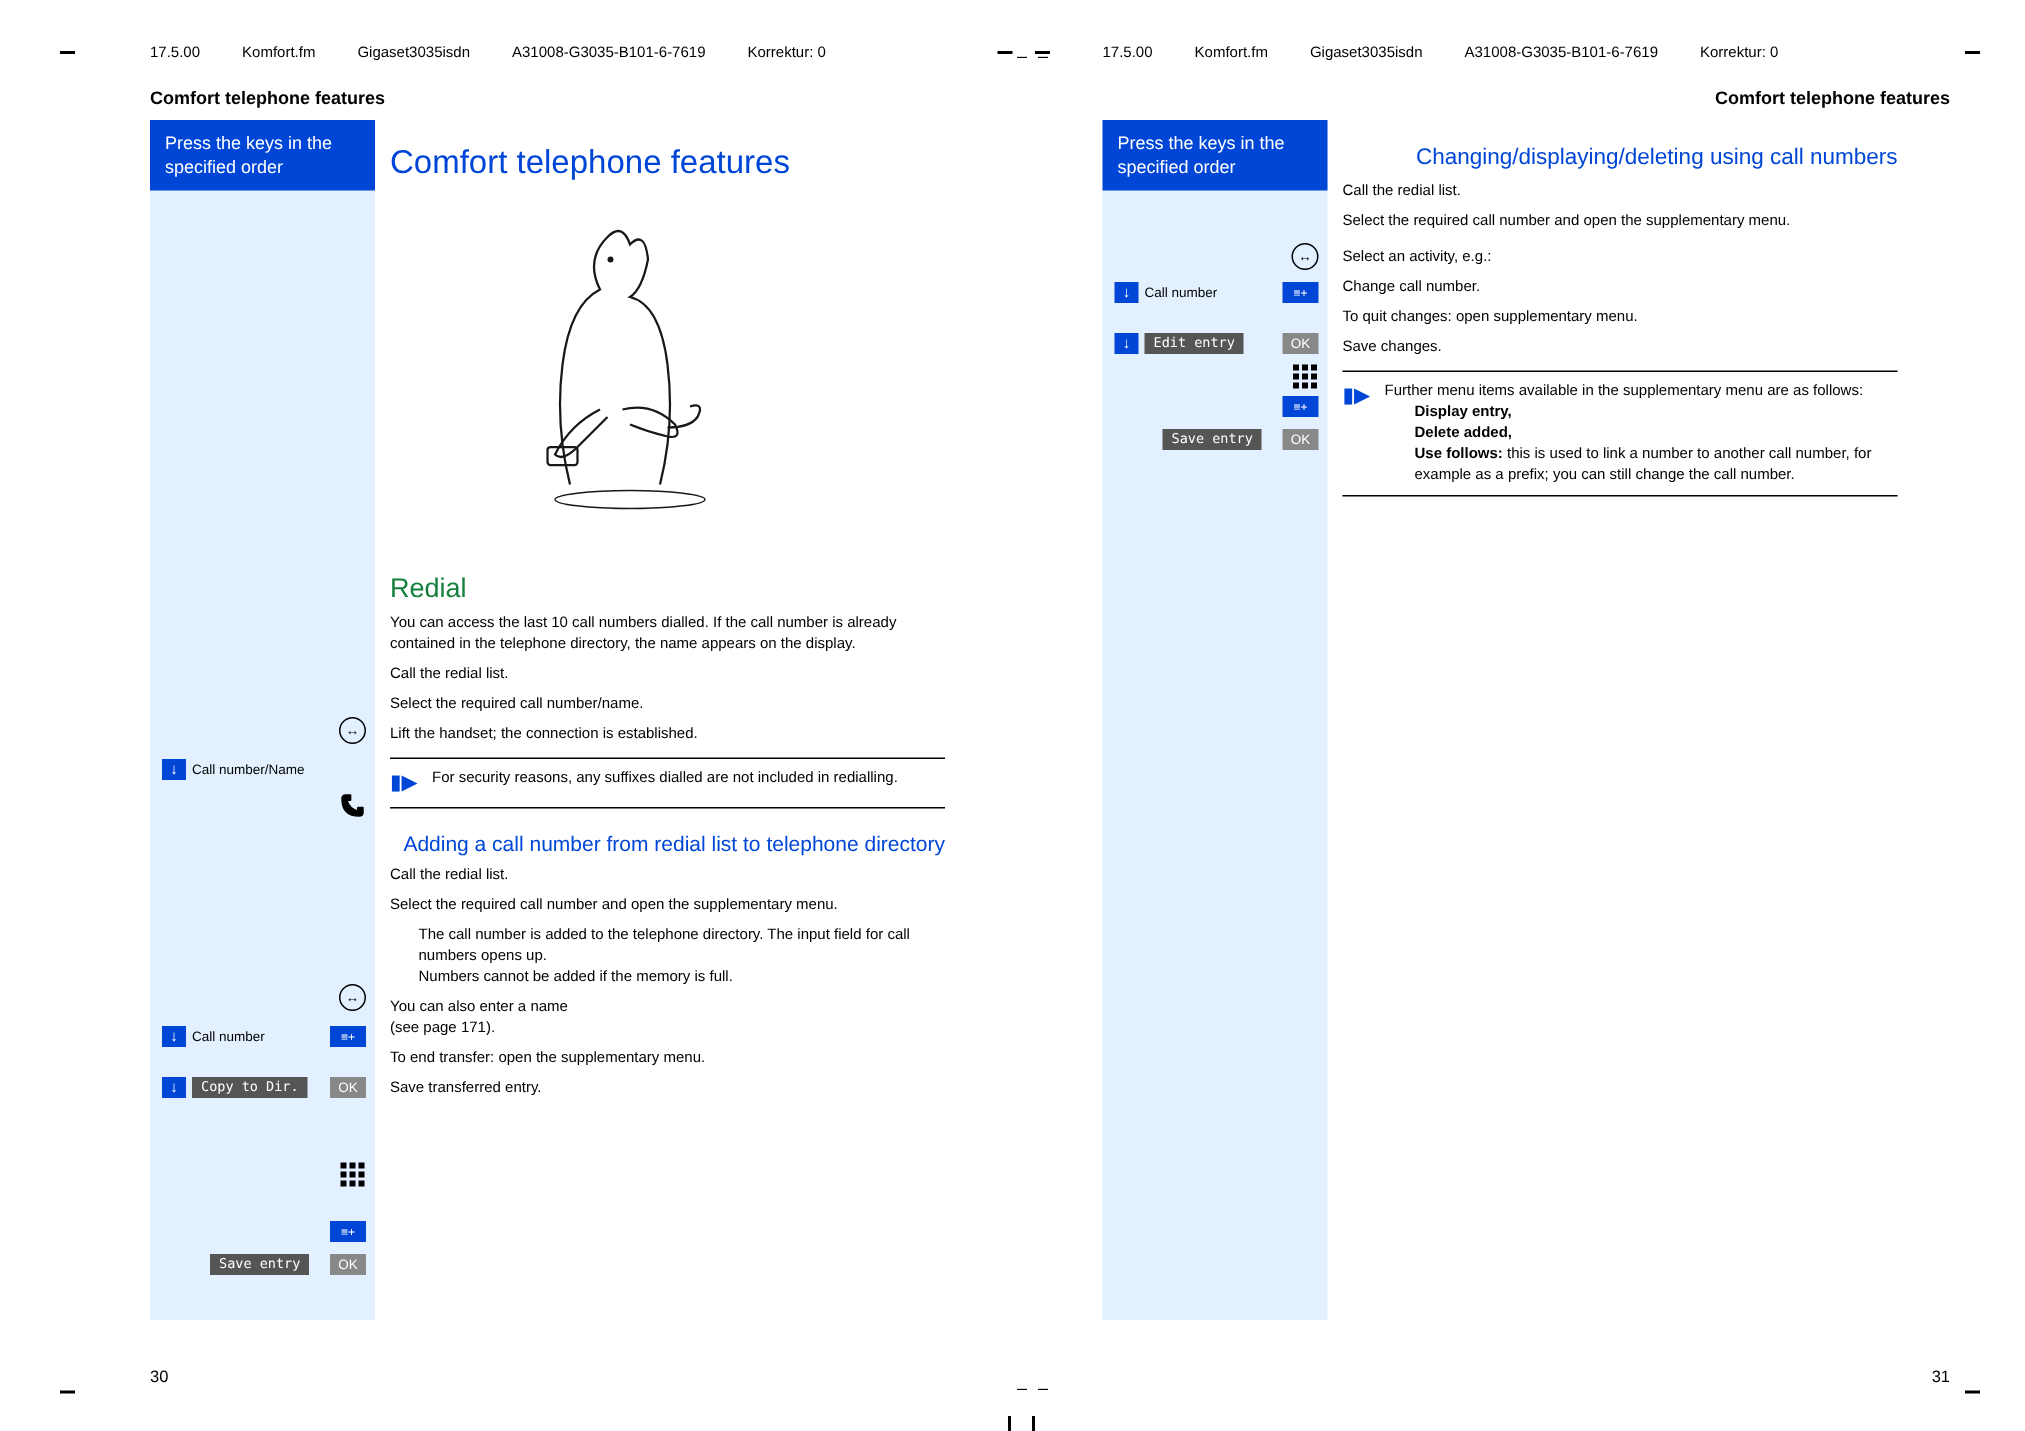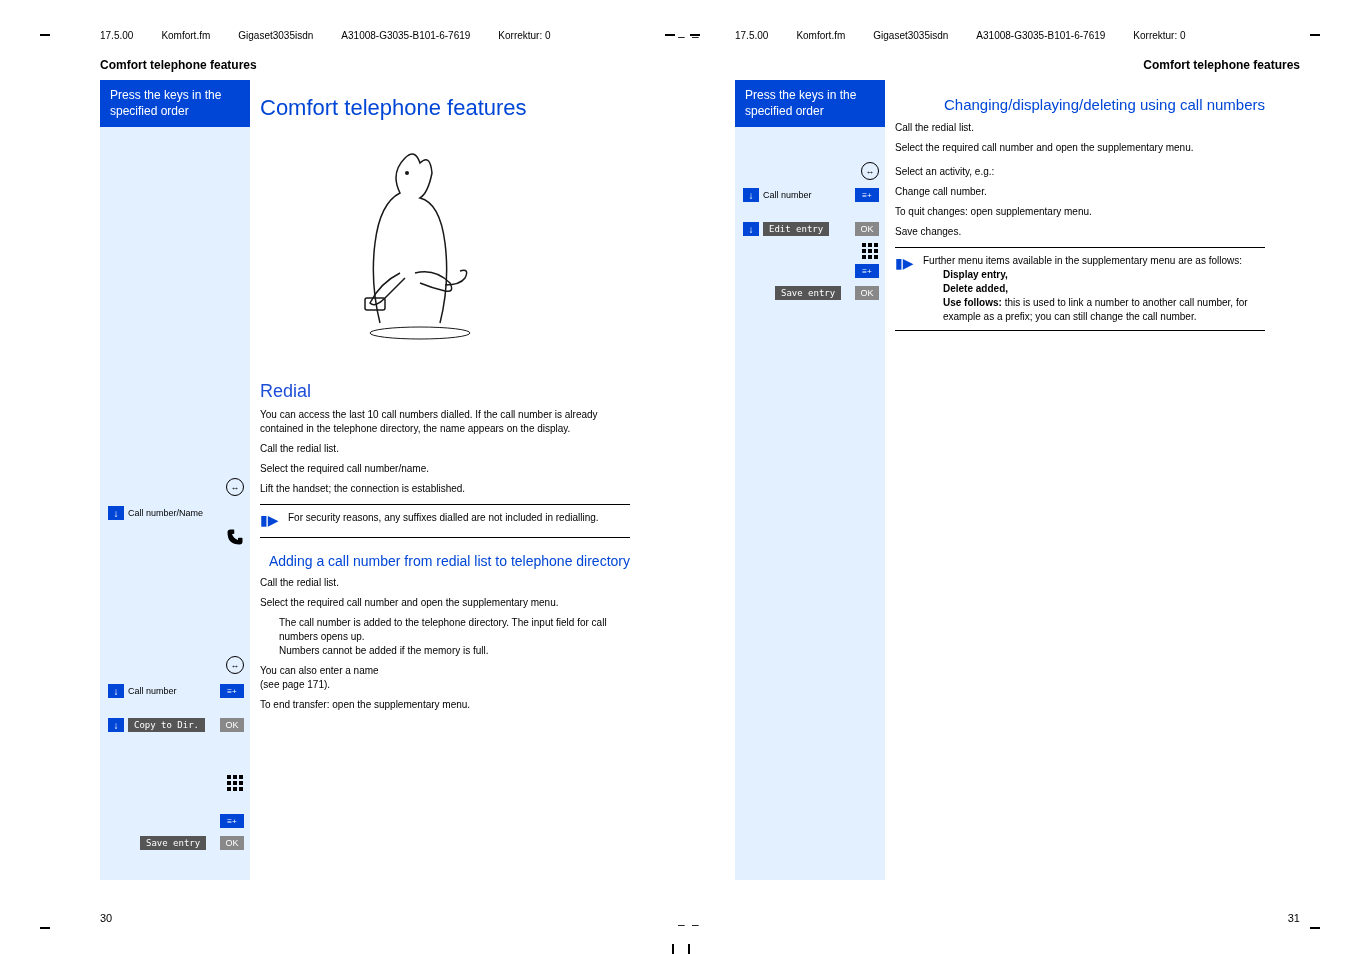--- a/index.html
+++ b/index.html
@@ -8,21 +8,21 @@
   .page-left { left: 0; }
   .page-right { left: 675px; }
   .crop-mark { position: absolute; width: 10px; height: 2px; background: #000; }
   .crop-mark-v { position: absolute; width: 2px; height: 10px; background: #000; }
   .header-meta { position: absolute; top: 30px; left: 100px; font-size: 10px; color: #000; display: flex; gap: 28px; align-items: center; }
   .section-title { position: absolute; top: 58px; font-size: 12px; font-weight: bold; color: #000; }
   .left-col { position: absolute; left: 100px; top: 80px; width: 150px; height: 800px; background: #e3f0ff; }
   .blue-box { background: #0046d6; color: #fff; font-size: 12px; padding: 8px 10px; line-height: 1.3; }
   .content-col { position: absolute; left: 260px; top: 95px; width: 370px; }
   .h1 { color: #0046d6; font-size: 22px; font-weight: normal; margin-bottom: 12px; }
-  .h2 { color: #1d4ed8; font-size: 18px; font-weight: normal; margin: 14px 0 6px 0; }
+  .h2 { color: #15803d; font-size: 18px; font-weight: normal; margin: 14px 0 6px 0; }
   .h3 { color: #0046d6; font-size: 14px; font-weight: normal; margin: 14px 0 6px 0; line-height: 1.3; text-align: right; }
   .body-text { font-size: 10px; color: #000; line-height: 1.4; margin-bottom: 6px; }
   .icon-redial { width: 18px; height: 18px; border: 1.5px solid #000; border-radius: 50%; display: flex; align-items: center; justify-content: center; font-size: 9px; }
   .icon-arrow { width: 16px; height: 14px; background: #0046d6; color: #fff; display: flex; align-items: center; justify-content: center; font-size: 10px; font-weight: bold; }
   .icon-ok { width: 24px; height: 14px; background: #888; color: #fff; display: flex; align-items: center; justify-content: center; font-size: 9px; }
   .icon-menu { width: 24px; height: 14px; background: #0046d6; color: #fff; display: flex; align-items: center; justify-content: center; font-size: 8px; }
   .icon-keypad { width: 18px; height: 18px; display: flex; align-items: center; justify-content: center; }
   .icon-handset { width: 18px; height: 18px; display: flex; align-items: center; justify-content: center; }
   .label-box-dark { background: #555; color: #fff; font-size: 9px; padding: 2px 6px; display: inline-block; font-family: monospace; }
   .note-box { border-top: 1px solid #000; border-bottom: 1px solid #000; padding: 6px 0; margin: 8px 0; display: flex; align-items: flex-start; gap: 8px; font-size: 10px; line-height: 1.4; }
@@ -138,20 +138,21 @@
     </div>
 
     <div class="h3">Adding a call number from redial list to telephone directory</div>
     <div class="body-text">Call the redial list.</div>
     <div class="body-text">Select the required call number and open the supplementary menu.</div>
     <div class="body-text" style="white-space:pre-line;margin-left:19px;">The call number is added to the telephone directory. The input field for call numbers opens up.
 Numbers cannot be added if the memory is full.</div>
     <div class="body-text" style="white-space:pre-line;">You can also enter a name
 (see page 171).</div>
     <div class="body-text">To end transfer: open the supplementary menu.</div>
+    <div class="body-text">Save transferred entry.</div>
   </div>
 
   <div class="page-num" style="left:100px;">30</div>
 </div>
 
 <div class="page page-right">
   <div class="header-meta" style="left:60px;">
     <span>17.5.00</span>
     <span>Komfort.fm</span>
     <span>Gigaset3035isdn</span>

